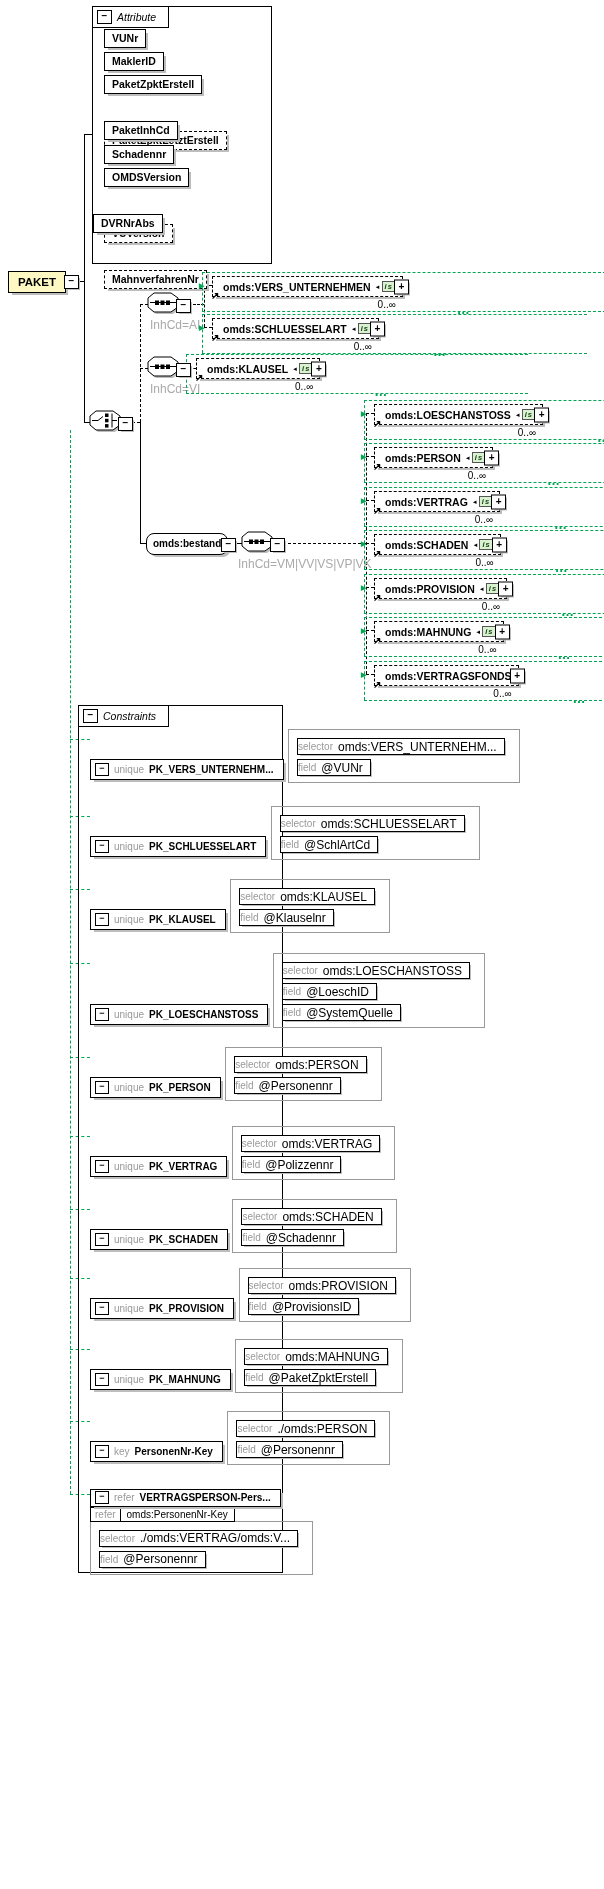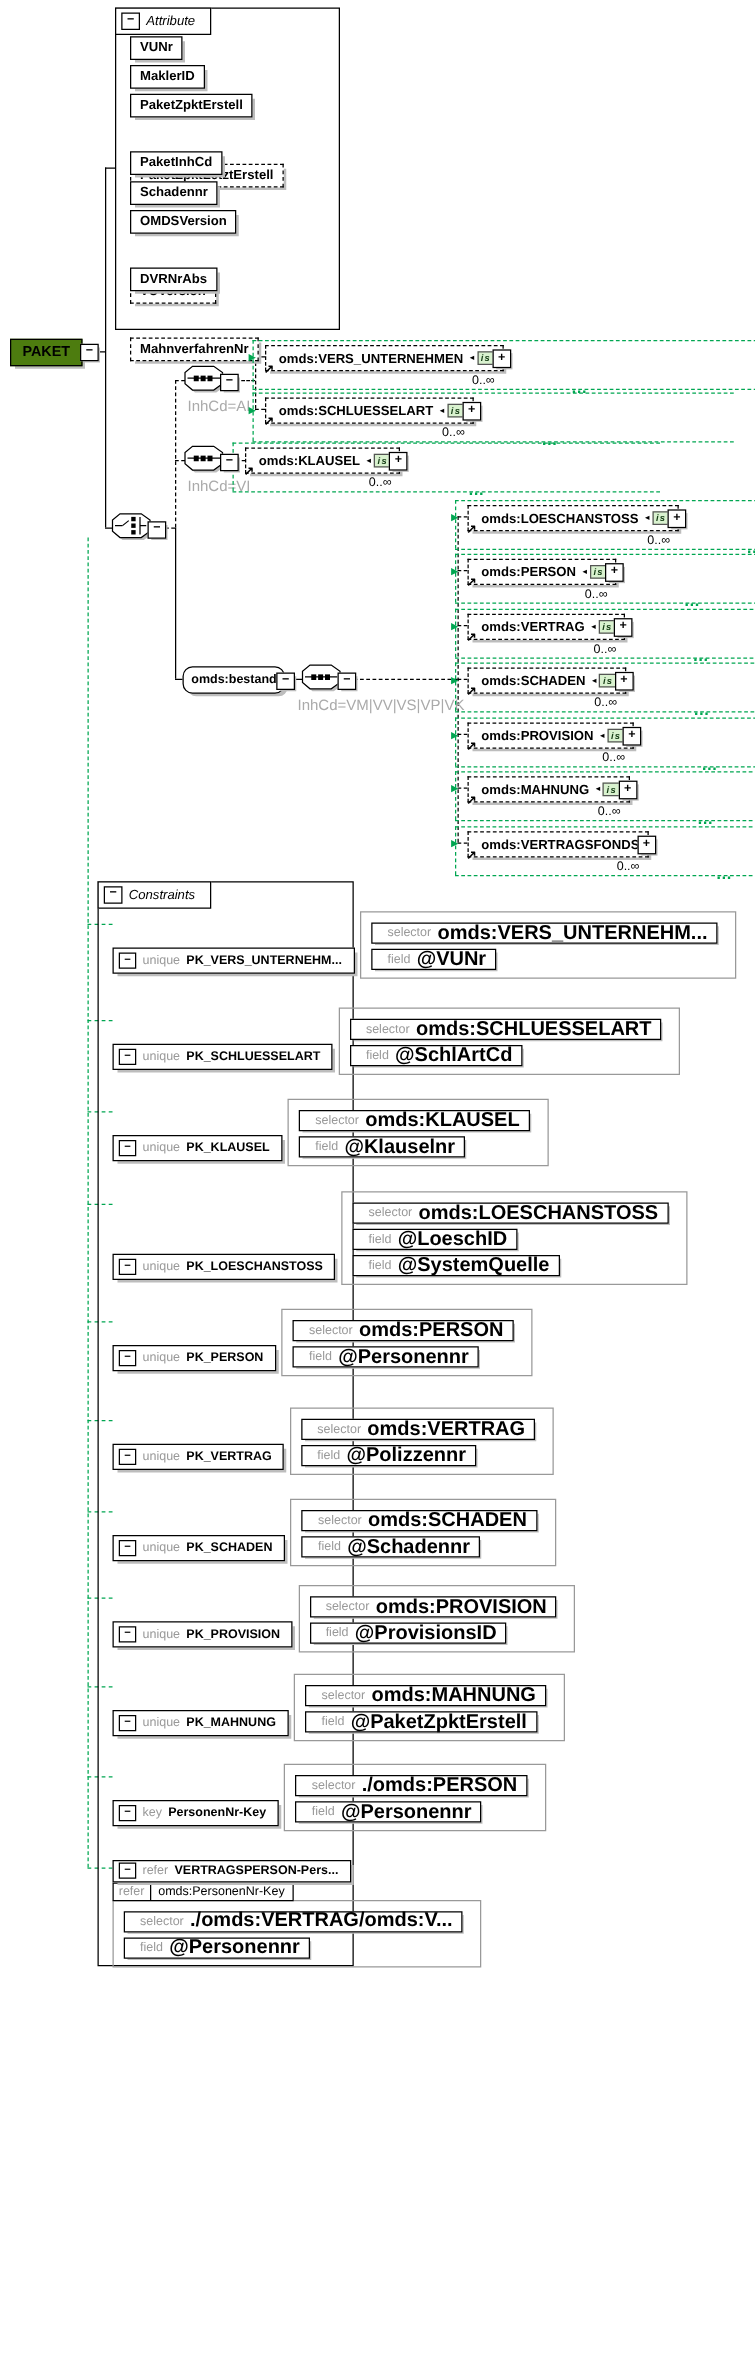--- a/index.html
+++ b/index.html
@@ -22,21 +22,21 @@
   .tab .tbx{width:13px;height:12px;border:1px solid #000;background:#fff;font-style:normal;
        font-size:10px;line-height:10px;text-align:center;font-weight:bold;}
   .frame{position:absolute;border:1px solid #000;background:#fff;}
   
   .attr{position:absolute;height:17px;line-height:17px;padding:0 7px;border:1px solid #000;
         background:#fff;font-weight:bold;font-size:10.5px;white-space:nowrap;
         box-shadow:3px 3px 0 -1px #bdbdbd;}
   .attr.opt{border-style:dashed;margin-top:33px;}
   
   .rootbox{position:absolute;left:8px;top:271px;width:56px;height:20px;border:1px solid #000;
-        background:#4d7c0f;font-weight:bold;font-size:11.5px;text-align:center;line-height:20px;
+        background:#fef9c3;font-weight:bold;font-size:11.5px;text-align:center;line-height:20px;
         box-shadow:3px 3px 0 -1px #bdbdbd;}
   .bestand{position:absolute;left:146px;top:533px;height:20px;line-height:20px;padding:0 6px;
         border:1px solid #000;border-radius:8px;background:#fff;font-weight:bold;
         font-size:10px;box-shadow:3px 3px 0 -1px #bdbdbd;white-space:nowrap;z-index:2;}
   
   .comp{position:absolute;width:36px;height:26px;}
   .complbl{position:absolute;color:#aaa;font-size:12px;white-space:nowrap;}
   
   .el{position:absolute;display:flex;align-items:center;height:19px;background:#fff;
       border:1px dashed #000;box-shadow:3px 3px 0 -1px #bdbdbd;padding:0 6px 0 10px;
@@ -60,23 +60,23 @@
   .chead{display:inline-flex;align-items:center;gap:5px;height:19px;border:1px solid #000;
       background:#fff;padding:0 9px 0 4px;box-shadow:3px 3px 0 -1px #bdbdbd;
       position:relative;z-index:3;white-space:nowrap;}
   .chead .cbx{width:12px;height:11px;border:1px solid #000;background:#fff;font-size:9px;
       line-height:9px;text-align:center;font-weight:bold;}
   .ckw{color:#999;font-size:10px;}
   .cname{font-weight:bold;font-size:10px;}
   .cbody{display:inline-block;border:1px solid #999;margin-top:-1px;padding:4px 14px 6px 8px;
       position:relative;z-index:1;}
   .crow{display:flex;align-items:center;gap:5px;height:15px;border:1px solid #000;background:#fff;
-      padding:0 7px 0 12px;box-shadow:2px 2px 0 -1px #bdbdbd;margin:4px 0 0 0;width:fit-content;
+      padding:0 7px 0 0;box-shadow:2px 2px 0 -1px #bdbdbd;margin:4px 0 0 0;width:fit-content;
       white-space:nowrap;}
-  .cval{font-weight:bold;font-size:16px;}
+  .cval{font-weight:normal;font-size:12px;}
   .crefer{display:flex;width:fit-content;border:1px solid #000;background:#fff;height:13px;
       align-items:center;font-size:10px;position:relative;z-index:2;margin-top:0;}
   .crefer .rkw{color:#999;padding:0 4px;border-right:1px solid #000;line-height:13px;}
   .crefer .rval{padding:0 6px;white-space:nowrap;}
 </style>
 </head>
 <body>
 
 <div id="canvas">
 
@@ -125,21 +125,21 @@
     <span>Attribute</span>
   </div>
   <div class="attr" style="left:104px;top:29px"><span>VUNr</span></div>
   <div class="attr" style="left:104px;top:52px"><span>MaklerID</span></div>
   <div class="attr" style="left:104px;top:75px"><span>PaketZpktErstell</span></div>
   <div class="attr opt" style="left:104px;top:98px"><span>PaketZpktLetztErstell</span></div>
   <div class="attr" style="left:104px;top:121px"><span>PaketInhCd</span></div>
   <div class="attr" style="left:104px;top:145px"><span>Schadennr</span></div>
   <div class="attr" style="left:104px;top:168px"><span>OMDSVersion</span></div>
   <div class="attr opt" style="left:104px;top:191px"><span>VUVersion</span></div>
-  <div class="attr" style="left:104px;top:214px"><span>DVRNrAbs</span></div>
+  <div class="attr" style="left:93px;top:214px"><span>DVRNrAbs</span></div>
   <div class="attr opt" style="left:104px;top:237px"><span>MahnverfahrenNr</span></div>
 
   <div class="rootbox"><span>PAKET</span></div>
   <div class="xbox" style="left:64px;top:275px">−</div>
 
   <div class="comp" style="left:87px;top:409px">
     <svg width="36" height="26" viewBox="0 0 36 26">
       <polygon points="11,4 28,4 35,9 35,18 28,23 11,23 5,18 5,9" fill="#bdbdbd"></polygon>
       <polygon points="9,2 26,2 33,7 33,16 26,21 9,21 3,16 3,7" fill="#fff" stroke="#000"></polygon>
       <line x1="5" y1="11.5" x2="11" y2="11.5" stroke="#000"></line>

